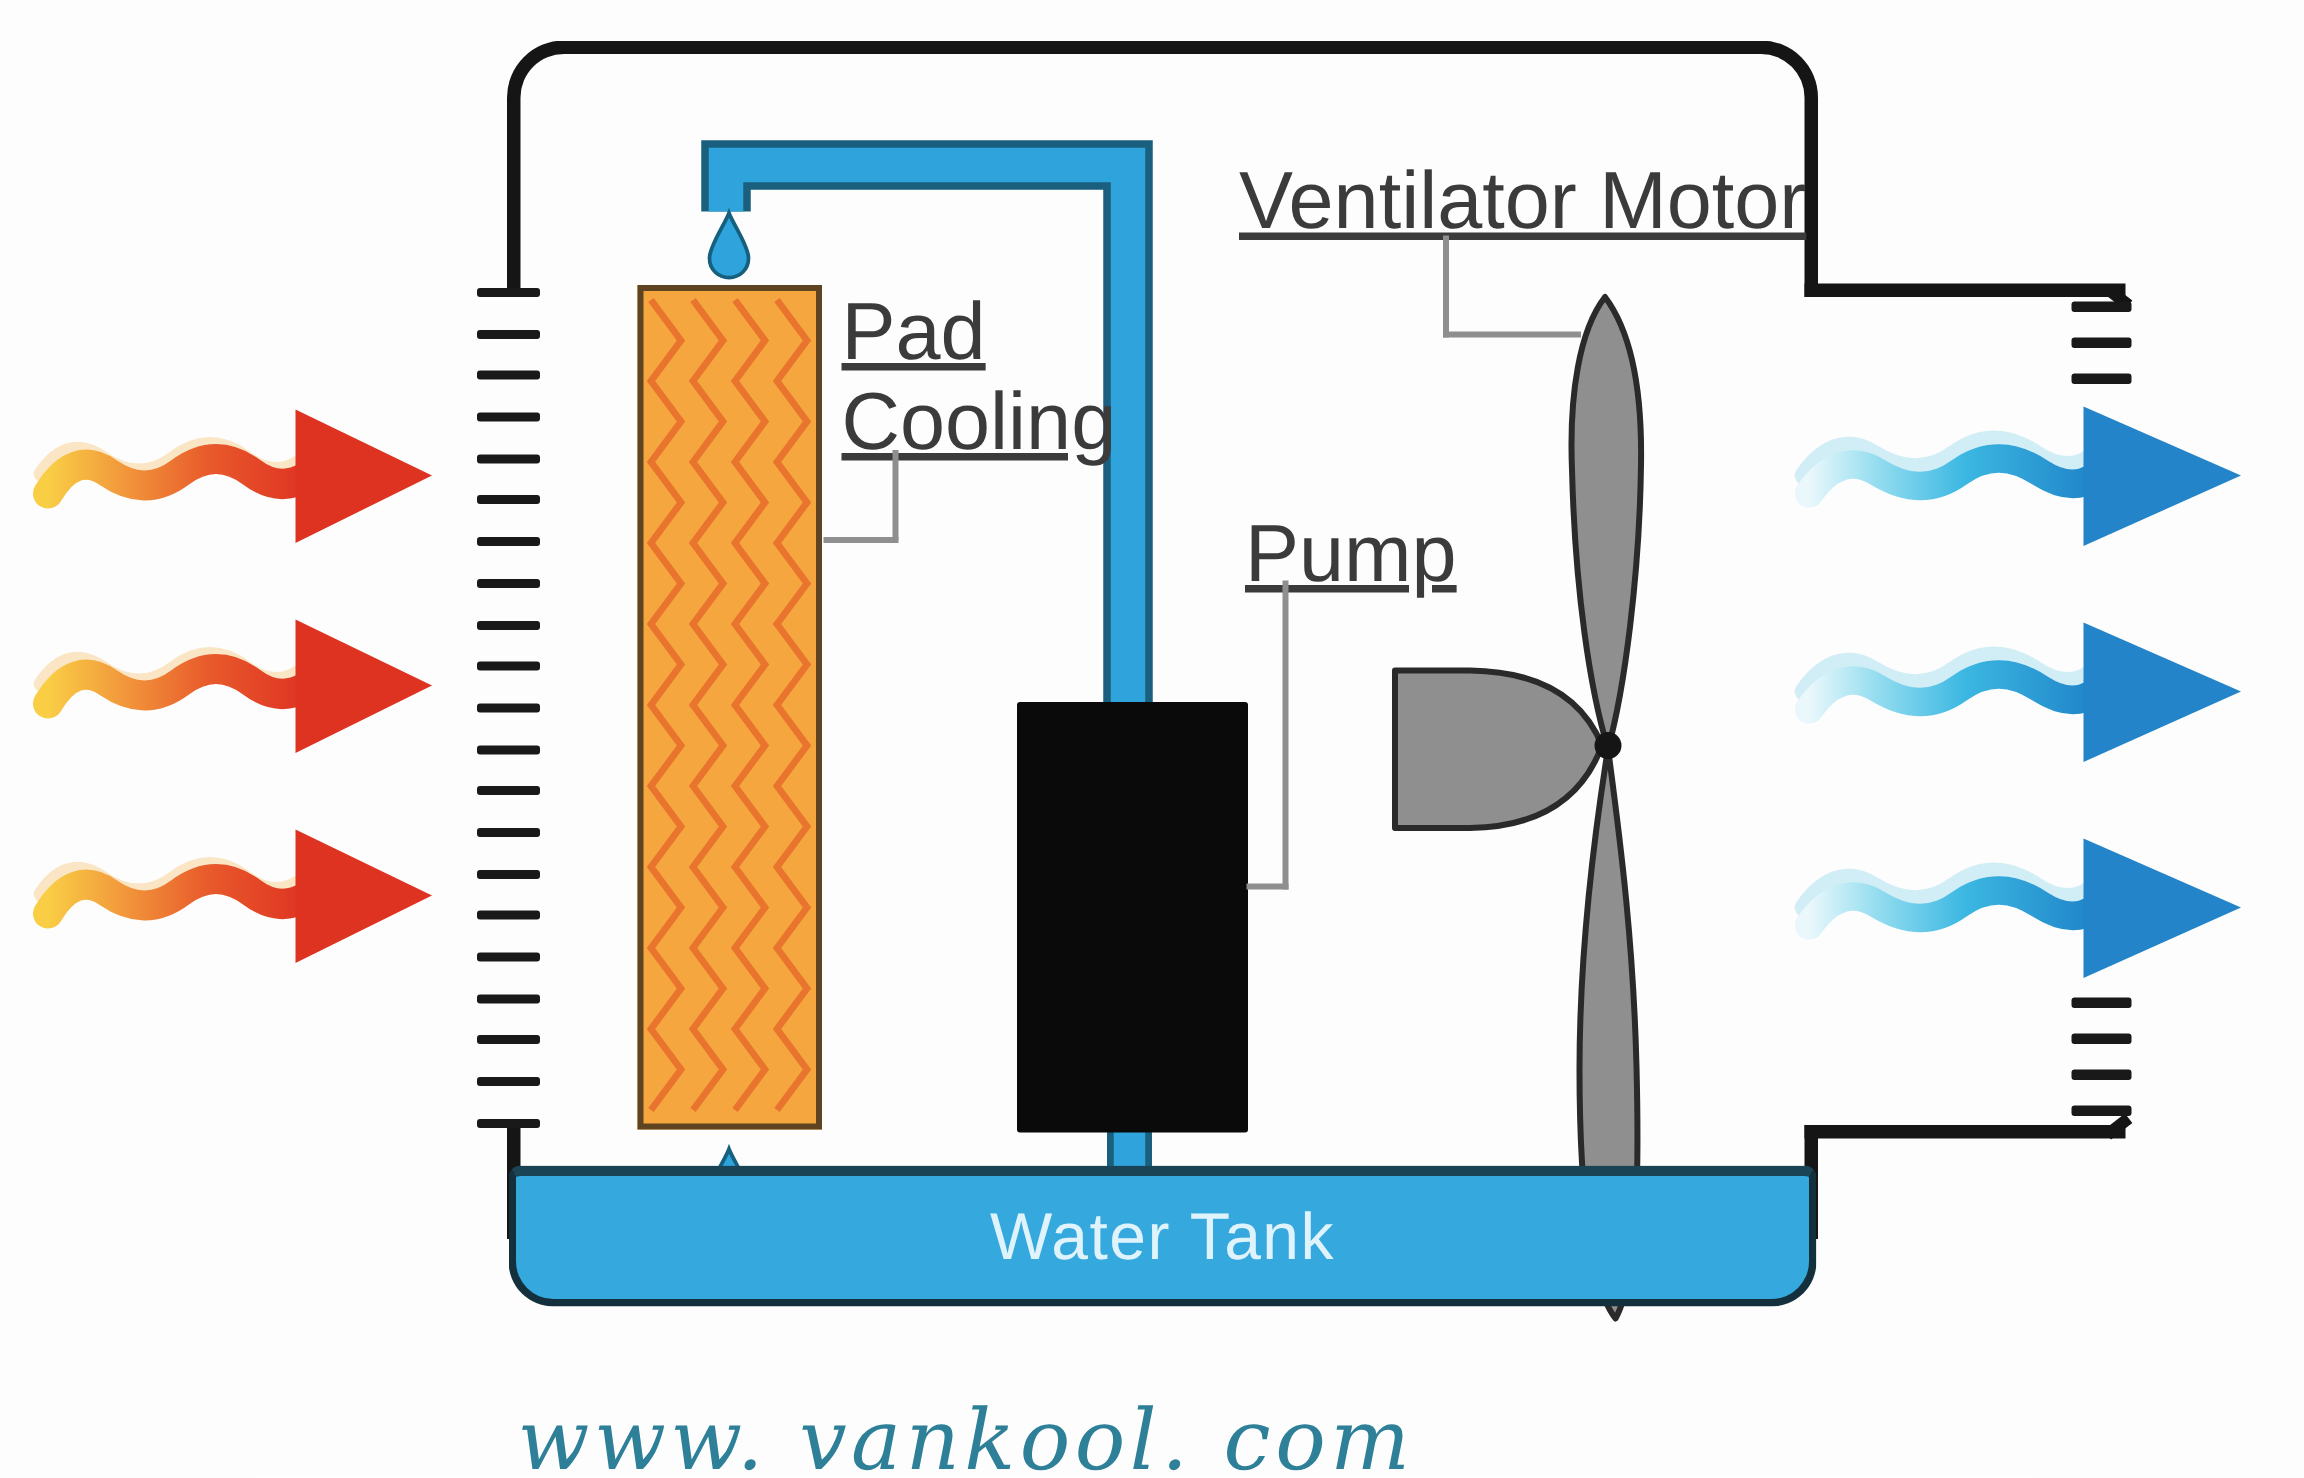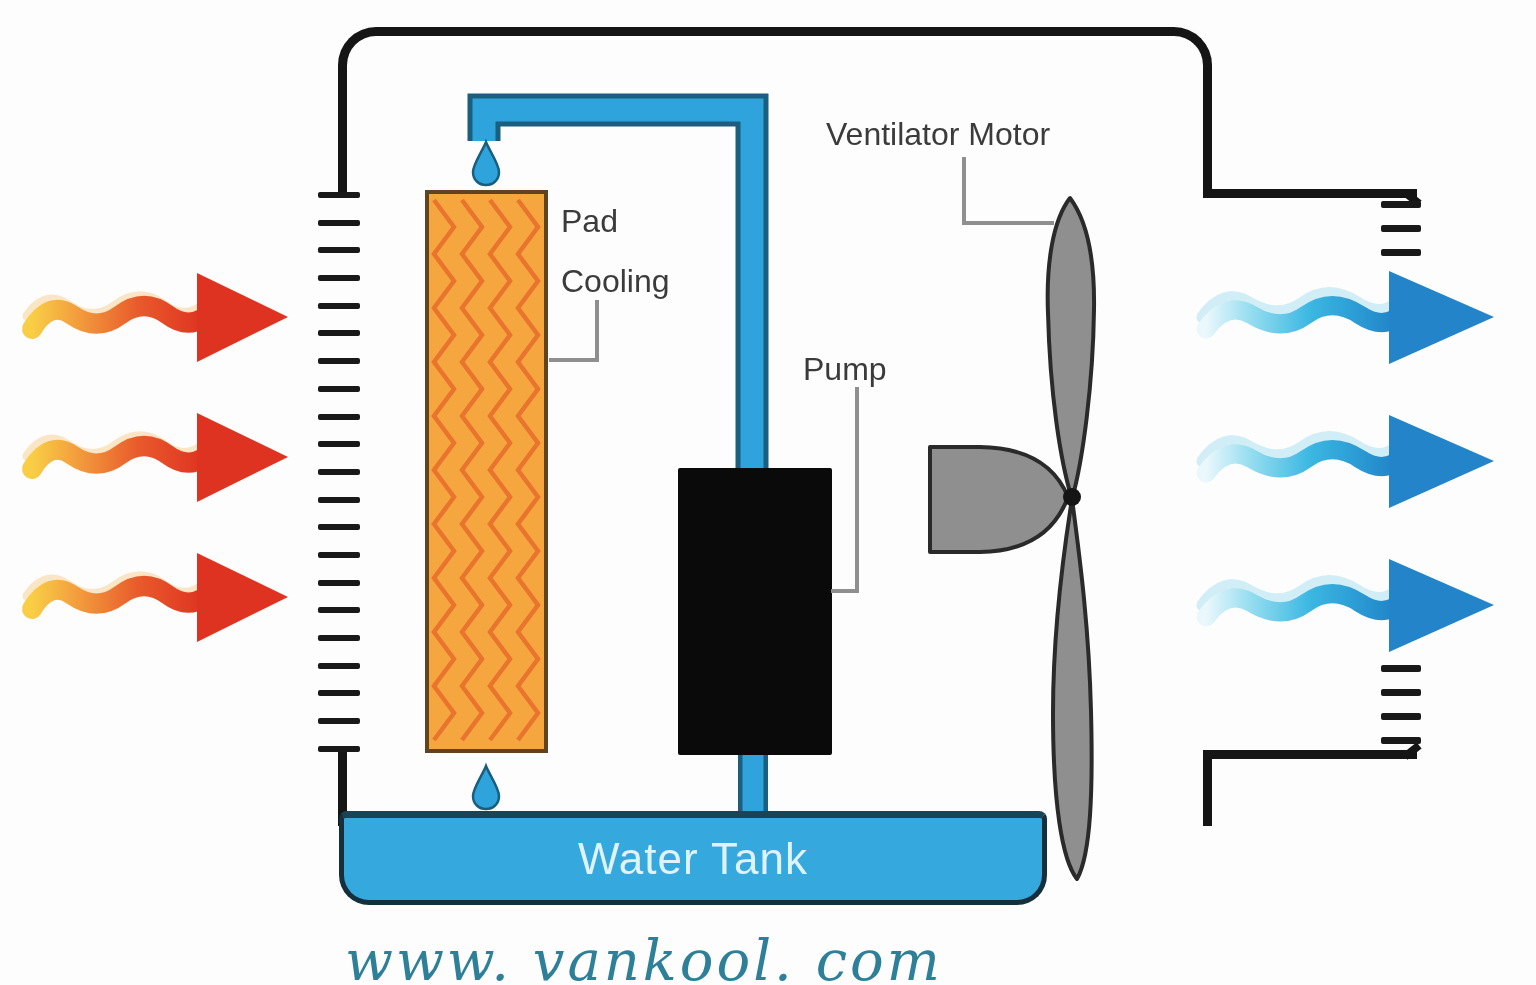--- a/index.html
+++ b/index.html
@@ -1,19 +1,19 @@
 <!DOCTYPE html>
 <html style="--background: #FDFDFD; --cabinet_outline: #151515; --pad_fill: #F6A63E; --pad_zigzag: #E9742E; --pad_border: #5E4420; --water_blue: #2FA3DC; --pipe_outline: #1A5F7E; --tank_fill: #35A8DE; --tank_outline: #14303C; --tank_text: #DFF3FC; --pump_black: #0A0A0A; --fan_gray: #8F8F8F; --fan_outline: #2A2A2A; --label_text: #3B3B3B; --leader_gray: #8F8F8F; --hot_yellow: #F9CE45; --hot_orange: #F29A3C; --hot_red: #DF3322; --cool_pale: #EAF8FC; --cool_cyan: #3BB7E2; --cool_blue: #1F84C8; --watermark_teal: #2D8098;"><head>
 <meta charset="utf-8">
 <style>
   html,body{margin:0;padding:0;background:#fff;}
   #stage{position:relative;width:1536px;height:985px;background:var(--background,#FDFDFD);
          font-family:"Liberation Sans",sans-serif;overflow:hidden;}
   .abs{position:absolute;}
-  .label{color:var(--label_text,#3B3B3B);font-size:32px;line-height:60px;white-space:nowrap;}
+  .label{color:var(--label_text,#3B3B3B);font-size:54px;line-height:60px;white-space:nowrap;text-decoration:underline;}
   .leader{background:var(--leader_gray,#8F8F8F);}
   .wall{background:var(--cabinet_outline,#151515);}
   .lv{width:100%;background:#191919;border-radius:2px;}
   .louvers{display:flex;flex-direction:column;}
   #cab-frame{border:9px solid var(--cabinet_outline,#151515);border-bottom:none;
              border-radius:38px 38px 0 0;box-sizing:border-box;background:transparent;}
   #pad{background:var(--pad_fill,#F6A63E);border:4px solid var(--pad_border,#5E4420);box-sizing:border-box;}
   #pump{background:var(--pump_black,#0A0A0A);border-radius:2px;}
   #tank{background:var(--tank_fill,#35A8DE);border:5px solid var(--tank_outline,#14303C);
         border-top:7px solid #1B4356;border-radius:8px 8px 30px 30px;box-sizing:border-box;
@@ -143,32 +143,32 @@
 
   <div id="pump" class="abs" style="left:678px;top:468px;width:154px;height:287px"></div>
 
   <svg class="abs" style="left:920px;top:188px" width="230" height="710" viewBox="0 0 230 710">
     <path d="M 10 259 L 60 259 Q 128 260 148 309 Q 128 363 60 364 L 10 364 Z" style="fill:var(--fan_gray,#8F8F8F);stroke:var(--fan_outline,#2A2A2A)" stroke-width="4" stroke-linejoin="round"></path>
     <path d="M 150 10 C 133 32 126 75 128 125 C 130 205 140 272 152 311 C 163 272 173 195 174 122 C 175 65 165 30 150 10 Z" style="fill:var(--fan_gray,#8F8F8F);stroke:var(--fan_outline,#2A2A2A)" stroke-width="4" stroke-linejoin="round"></path>
     <path d="M 152 311 C 141 380 133 455 133 525 C 133 615 142 672 157 691 C 171 666 173 602 171 523 C 169 443 161 378 152 311 Z" style="fill:var(--fan_gray,#8F8F8F);stroke:var(--fan_outline,#2A2A2A)" stroke-width="4" stroke-linejoin="round"></path>
     <circle cx="152" cy="309" r="9" fill="#151515"></circle>
   </svg>
 
-  <div id="tank" class="abs" style="left:339px;top:811px;width:708px;height:94px">
+  <div id="tank" class="abs" style="left:339px;top:777px;width:872px;height:94px">
     <span class="tank-text">Water Tank</span>
   </div>
 
   <div class="abs label" style="left:561px;top:191px">
     <div>Pad</div>
     <div>Cooling</div>
   </div>
   <div class="abs leader" style="left:595px;top:300px;width:4px;height:60px"></div>
   <div class="abs leader" style="left:549px;top:358px;width:50px;height:4px"></div>
 
-  <div class="abs label" style="left:803px;top:339px">Pump</div>
+  <div class="abs label" style="left:830px;top:339px">Pump</div>
   <div class="abs leader" style="left:855px;top:387px;width:4px;height:206px"></div>
   <div class="abs leader" style="left:831px;top:589px;width:28px;height:4px"></div>
 
   <div class="abs label" style="left:826px;top:104px">Ventilator Motor</div>
   <div class="abs leader" style="left:962px;top:157px;width:4px;height:68px"></div>
   <div class="abs leader" style="left:962px;top:221px;width:92px;height:4px"></div>
 
   <div id="watermark" class="abs" style="left:345px;top:928px">www. vankool. com</div>
 
 </div>

